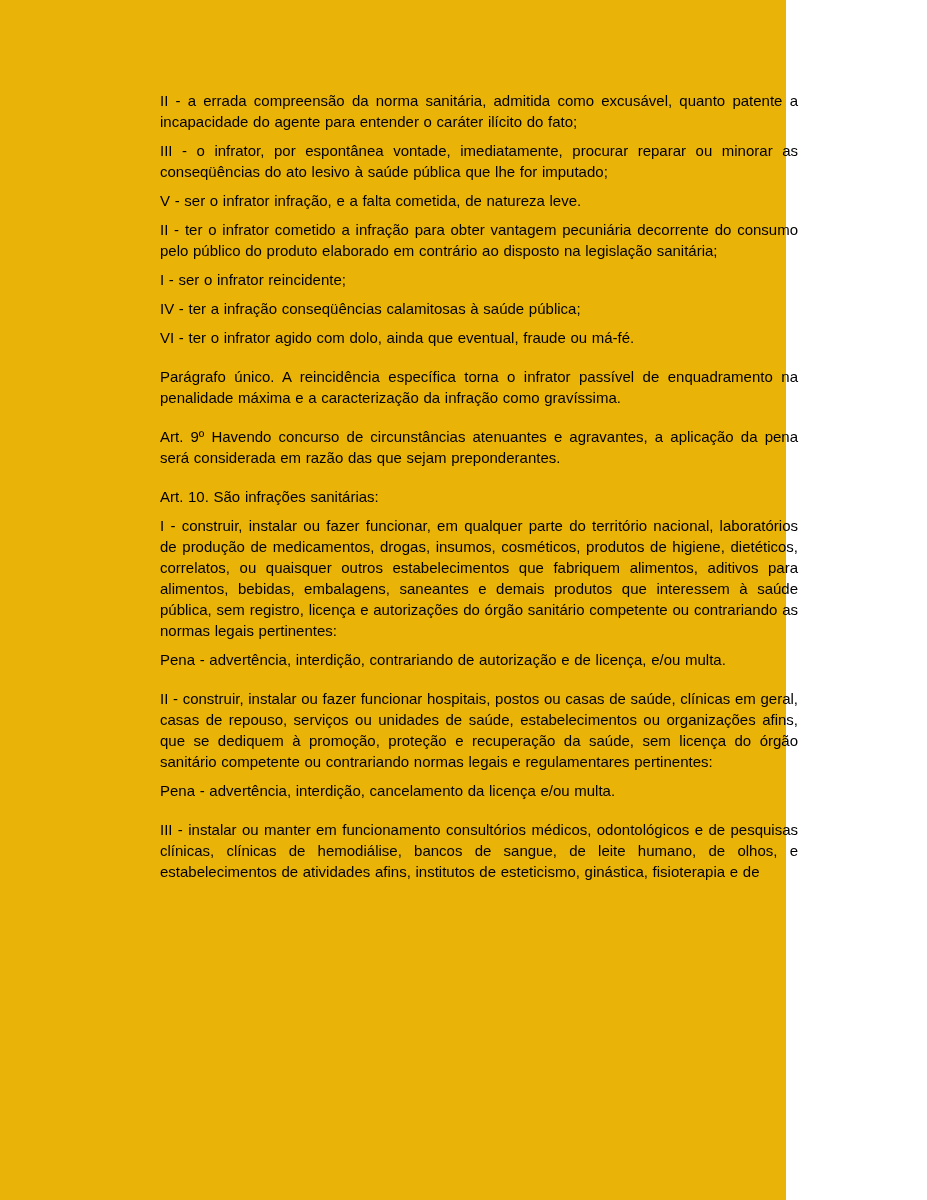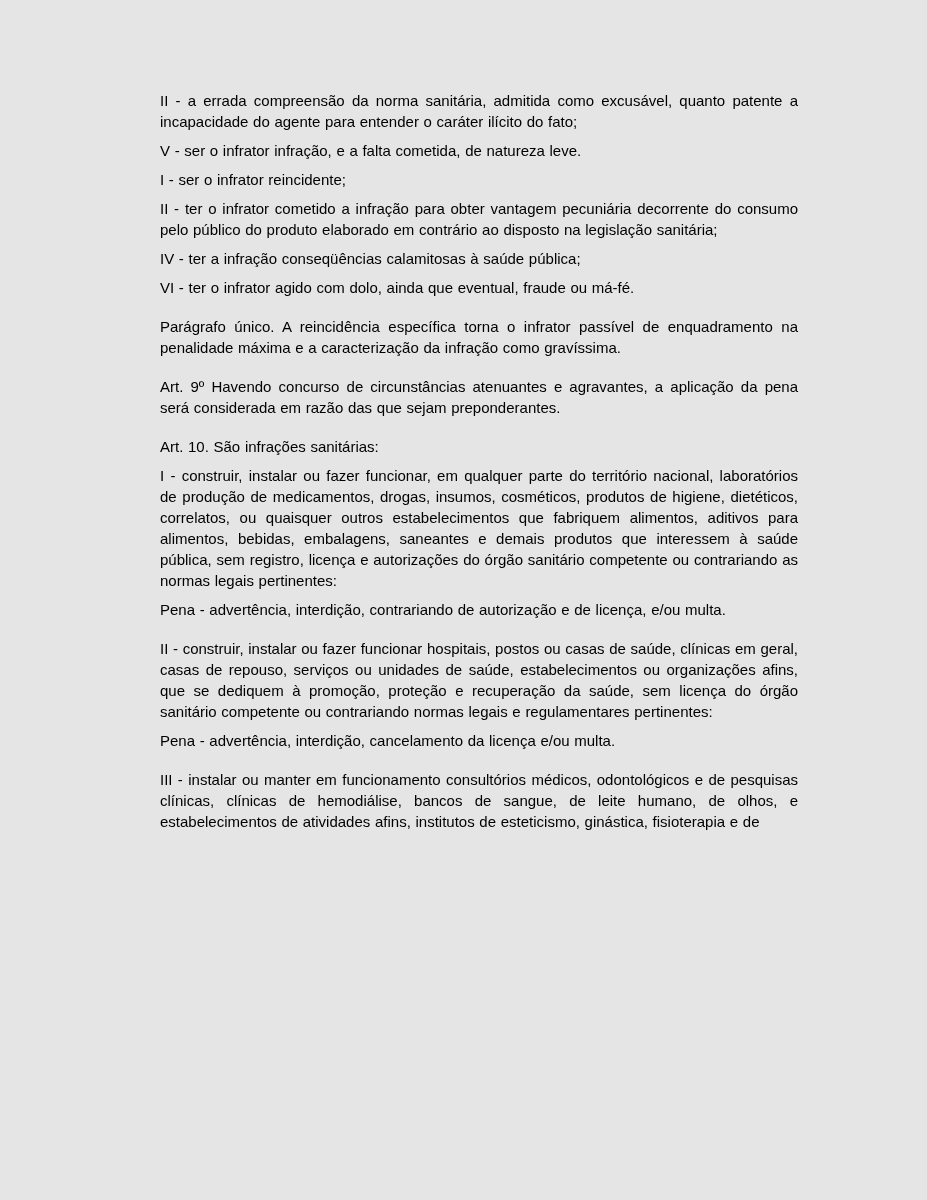--- a/index.html
+++ b/index.html
@@ -11,23 +11,23 @@
     width: 927px;
     height: 1200px;
     position: relative;
     font-family: "Liberation Sans", sans-serif;
     overflow: hidden;
   }
   .page {
     position: absolute;
     left: 0;
     top: 0;
-    width: 927px;
+    width: 786px;
     height: 1200px;
-    background: #e5e5e5;
+    background: #eab308;
   }
   .doc-body {
     position: absolute;
     left: 160px;
     top: 90px;
     width: 638px;
     color: #000000;
     font-size: 15px;
     line-height: 21px;
     text-align: justify;
@@ -40,23 +40,24 @@
     margin-top: 18px;
   }
 </style>
 </head>
 <body>
 
 <div class="page">
   <div class="doc-body" id="doc-body">
 
   <p>II - a errada compreensão da norma sanitária, admitida como excusável, quanto patente a incapacidade do agente para entender o caráter ilícito do fato;</p>
+      <p>III - o infrator, por espontânea vontade, imediatamente, procurar reparar ou minorar as conseqüências do ato lesivo à saúde pública que lhe for imputado;</p>
       <p>V - ser o infrator infração, e a falta cometida, de natureza leve.</p>
+      <p>II - ter o infrator cometido a infração para obter vantagem pecuniária decorrente do consumo pelo público do produto elaborado em contrário ao disposto na legislação sanitária;</p>
       <p>I - ser o infrator reincidente;</p>
-      <p>II - ter o infrator cometido a infração para obter vantagem pecuniária decorrente do consumo pelo público do produto elaborado em contrário ao disposto na legislação sanitária;</p>
       <p>IV - ter a infração conseqüências calamitosas à saúde pública;</p>
       <p>VI - ter o infrator agido com dolo, ainda que eventual, fraude ou má-fé.</p>
       <p class="section-gap">Parágrafo único. A reincidência específica torna o infrator passível de enquadramento na penalidade máxima e a caracterização da infração como gravíssima.</p>
       <p class="section-gap">Art. 9º Havendo concurso de circunstâncias atenuantes e agravantes, a aplicação da pena será considerada em razão das que sejam preponderantes.</p>
       <p class="section-gap">Art. 10. São infrações sanitárias:</p>
       <p>I - construir, instalar ou fazer funcionar, em qualquer parte do território nacional, laboratórios de produção de medicamentos, drogas, insumos, cosméticos, produtos de higiene, dietéticos, correlatos, ou quaisquer outros estabelecimentos que fabriquem alimentos, aditivos para alimentos, bebidas, embalagens, saneantes e demais produtos que interessem à saúde pública, sem registro, licença e autorizações do órgão sanitário competente ou contrariando as normas legais pertinentes:</p>
       <p>Pena - advertência, interdição, contrariando de autorização e de licença, e/ou multa.</p>
       <p class="section-gap">II - construir, instalar ou fazer funcionar hospitais, postos ou casas de saúde, clínicas em geral, casas de repouso, serviços ou unidades de saúde, estabelecimentos ou organizações afins, que se dediquem à promoção, proteção e recuperação da saúde, sem licença do órgão sanitário competente ou contrariando normas legais e regulamentares pertinentes:</p>
       <p>Pena - advertência, interdição, cancelamento da licença e/ou multa.</p>
       <p class="section-gap">III - instalar ou manter em funcionamento consultórios médicos, odontológicos e de pesquisas clínicas, clínicas de hemodiálise, bancos de sangue, de leite humano, de olhos, e estabelecimentos de atividades afins, institutos de esteticismo, ginástica, fisioterapia e de</p>

